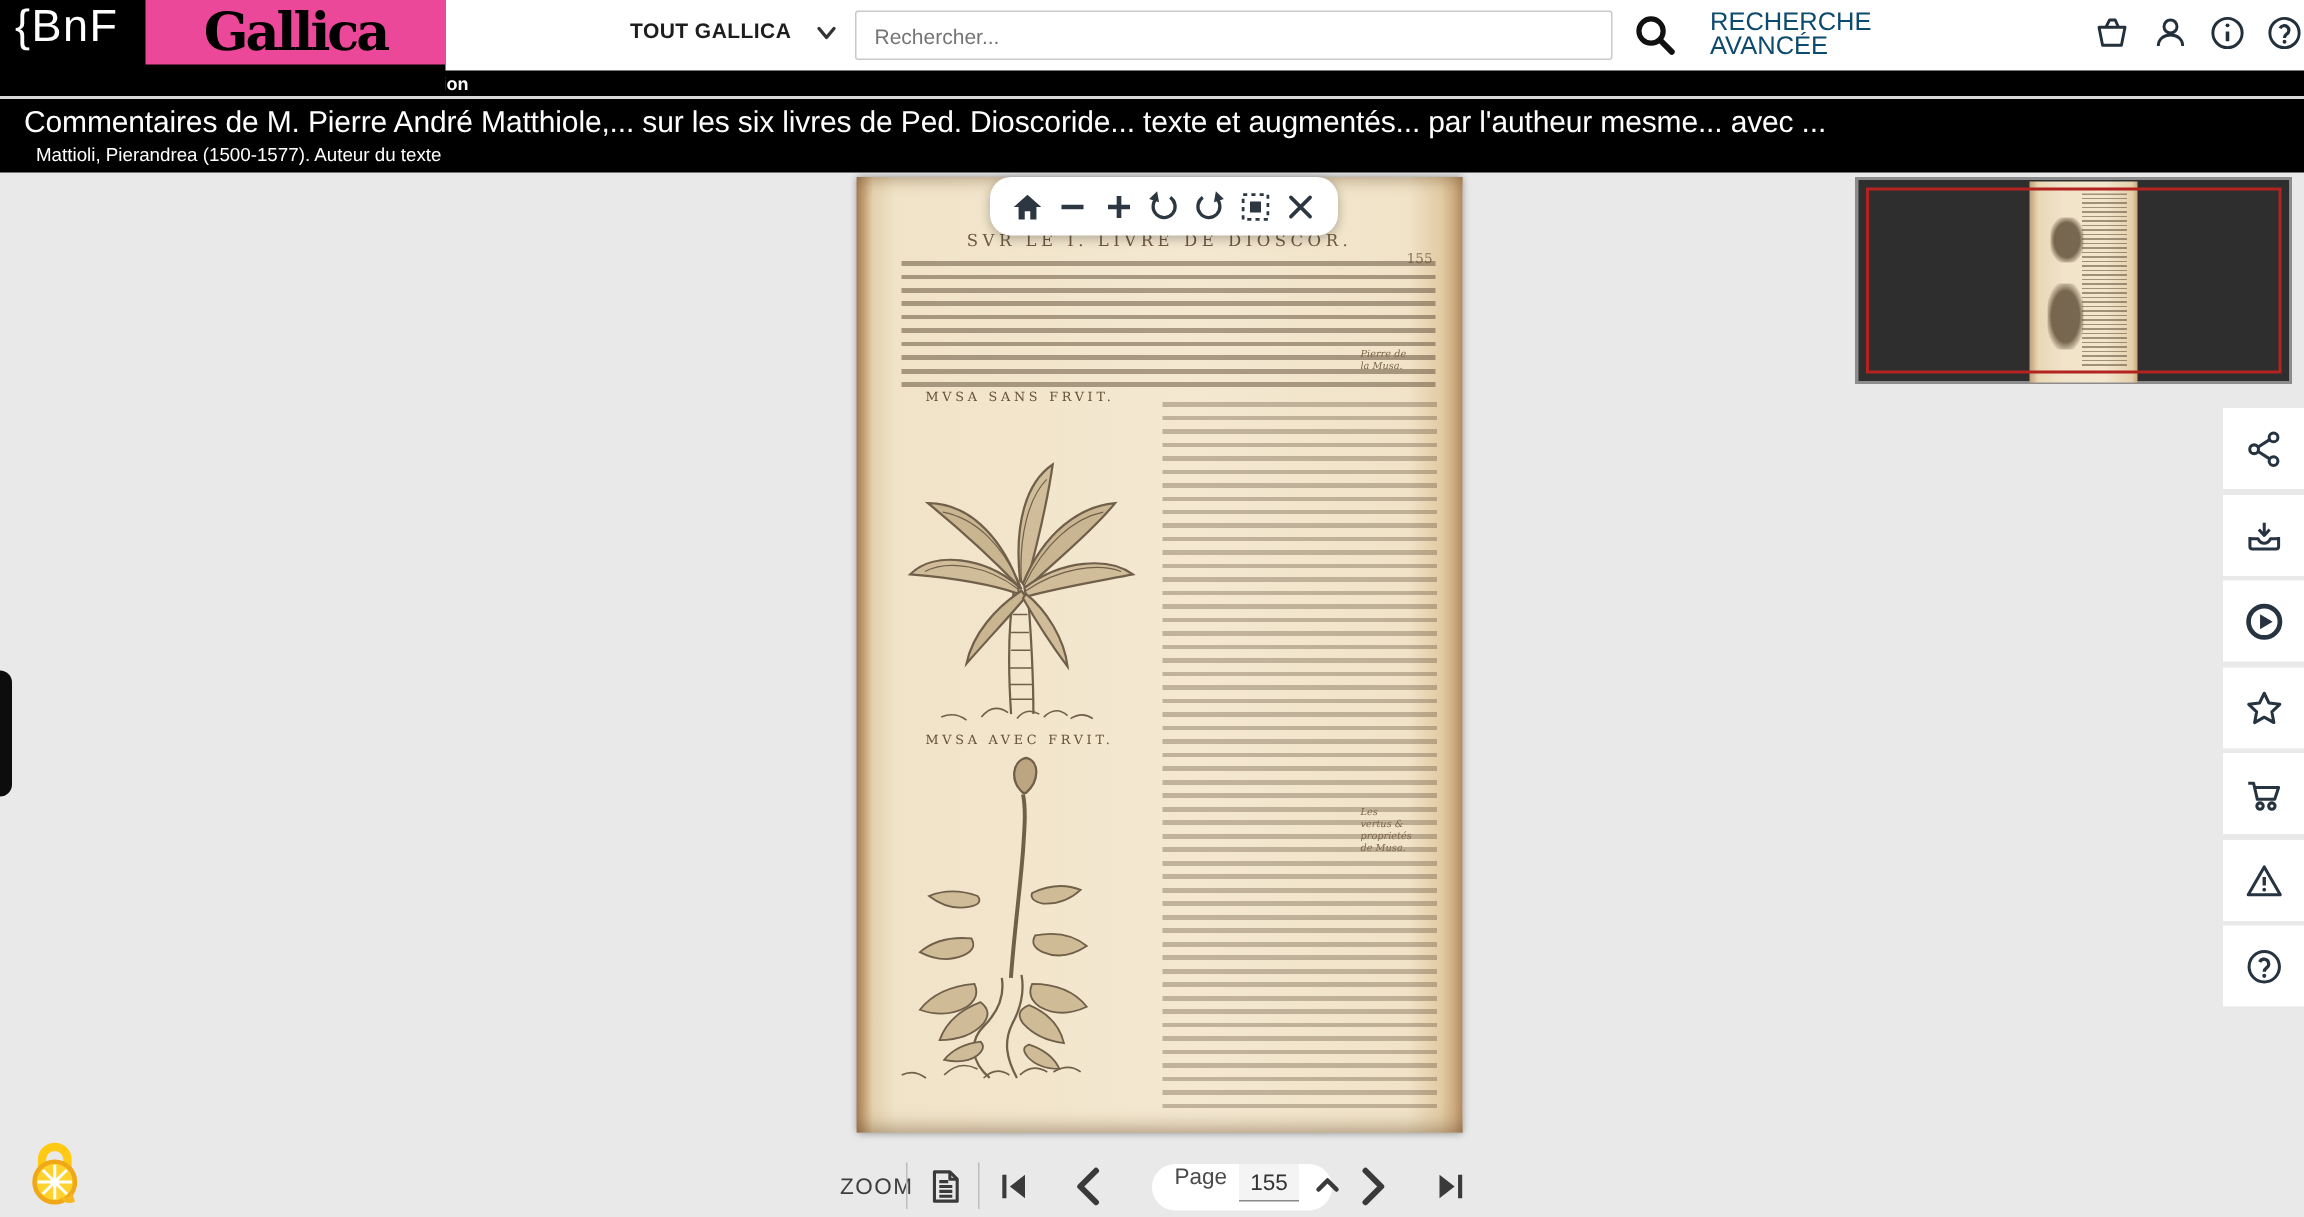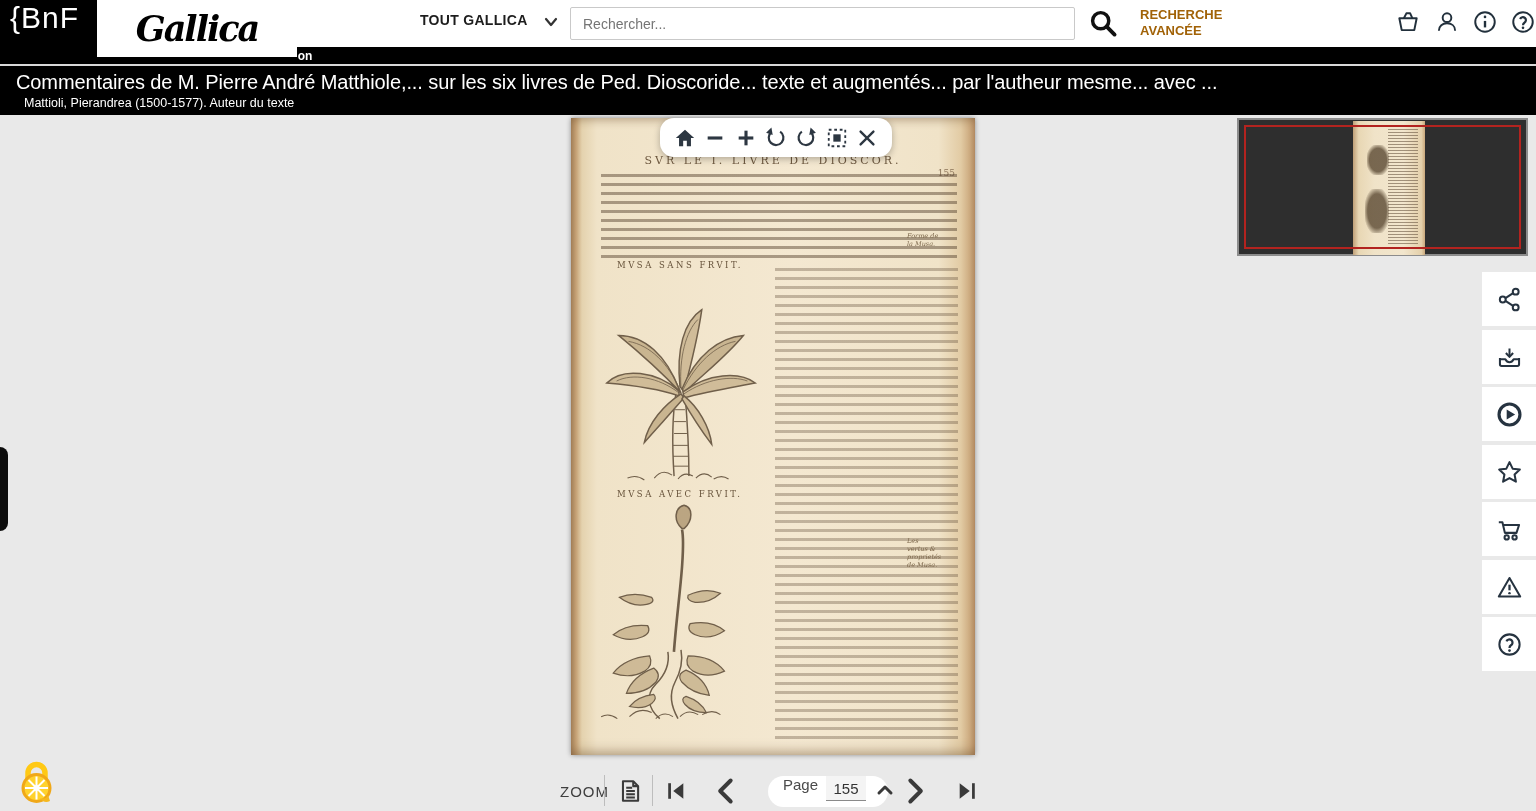--- a/index.html
+++ b/index.html
@@ -5,32 +5,32 @@
   * { margin:0; padding:0; box-sizing:border-box; }
   html,body { width:1536px; height:811px; overflow:hidden; background:#e9e9e9;
     font-family:"Liberation Sans", sans-serif; }
   .app { position:relative; width:1536px; height:811px; background:#e9e9e9; }
 
   
   .topbar { position:absolute; left:0; top:0; width:1536px; height:47px; background:#fff; }
 
   .brand-block { position:absolute; left:0; top:0; width:297px; height:64px; background:#000; z-index:5; }
   .bnf-logo { position:absolute; left:10px; top:1px; color:#fff; font-size:30px; font-weight:500; letter-spacing:1px; }
-  .gallica-box { position:absolute; left:97px; top:0; width:200px; height:57px; background:#ffffff;
-    display:flex; align-items:center; justify-content:center;font-style:italic; }
+  .gallica-box { position:absolute; left:97px; top:0; width:200px; height:43px; background:#ec4899;
+    display:flex; align-items:center; justify-content:center; }
   .gallica-logo { font-family:"DejaVu Serif", serif; font-weight:800; font-size:35px; letter-spacing:-2px; color:#000; line-height:1; }
 
   .scope { position:absolute; left:420px; top:12px; font-size:14px; font-weight:700; color:#1d1d1d; letter-spacing:.3px; cursor:pointer; }
   .scope-chev { position:absolute; left:544px; top:17px; }
 
   .search-box { position:absolute; left:570px; top:7px; width:505px; height:33px; }
   .search-input { width:100%; height:100%; border:1px solid #c9c9c9; border-radius:2px; padding:0 12px;
     font-size:14px; color:#333; background:#fff; outline:none; font-family:"Liberation Sans",sans-serif; }
   .search-btn { position:absolute; left:1088px; top:8px; width:30px; height:30px; background:none; border:none; cursor:pointer; }
-  .adv-search { position:absolute; left:1140px; top:7px; font-size:13px; font-weight:700; color:#a16207; line-height:16px; cursor:pointer; }
+  .adv-search { position:absolute; left:1140px; top:7px; font-size:17px; font-weight:400; color:#0c4a6e; line-height:16px; cursor:pointer; }
 
   .hdr-ico { position:absolute; top:9px; width:26px; height:26px; cursor:pointer; color:#22303c; }
   .hdr-ico svg { width:26px; height:26px; }
 
   
   .crumbbar { position:absolute; left:0; top:47px; width:1536px; height:17px; background:#000; z-index:4;
     display:flex; align-items:center; padding-left:14px; gap:9px; }
   .crumbbar .bc { color:#fff; font-size:12px; font-weight:700; white-space:nowrap; }
   .crumbbar .sep { color:#fff; font-size:11px; font-weight:700; }
   .sepline { position:absolute; left:0; top:64px; width:1536px; height:2px; background:#d8d8d8; z-index:4; }
@@ -182,21 +182,21 @@
 
   <main class="viewer">
 
     <div class="page-scan">
       <div class="run-head">SVR LE I. LIVRE DE DIOSCOR.</div>
       <div class="folio">155</div>
       <div class="txt blk-top"></div>
       <div class="txt f blk-right"></div>
       <div class="fig-cap cap1">MVSA SANS FRVIT.</div>
       <div class="fig-cap cap2">MVSA AVEC FRVIT.</div>
-      <div class="margin-note note1">Forme de la Musa.</div>
+      <div class="margin-note note1">Pierre de la Musa.</div>
       <div class="margin-note note2">Les vertus &amp; proprietés de Musa.</div>
 
       <svg class="illus illus1" viewBox="0 0 170 210">
         <g fill="none" stroke="#54422e" stroke-width="1.5" opacity=".82">
           <path d="M78 202 C76 172 76 142 80 118 M93 202 C93 172 91 142 89 118"></path>
           <path d="M78 192 h15 M77 182 h16 M77 171 h15 M78 159 h13 M78 147 h12 M79 135 h10" stroke-width="1"></path>
           <path d="M83 116 C60 96 26 92 10 108 C34 110 60 113 83 121 Z" fill="#c9b48e"></path>
           <path d="M83 114 C70 80 48 60 22 60 C44 78 66 98 85 118 Z" fill="#c1ab84"></path>
           <path d="M84 112 C80 74 88 46 106 34 C102 62 95 90 88 116 Z" fill="#c9b48e"></path>
           <path d="M86 114 C100 80 124 62 148 60 C130 82 106 100 88 118 Z" fill="#c1ab84"></path>

